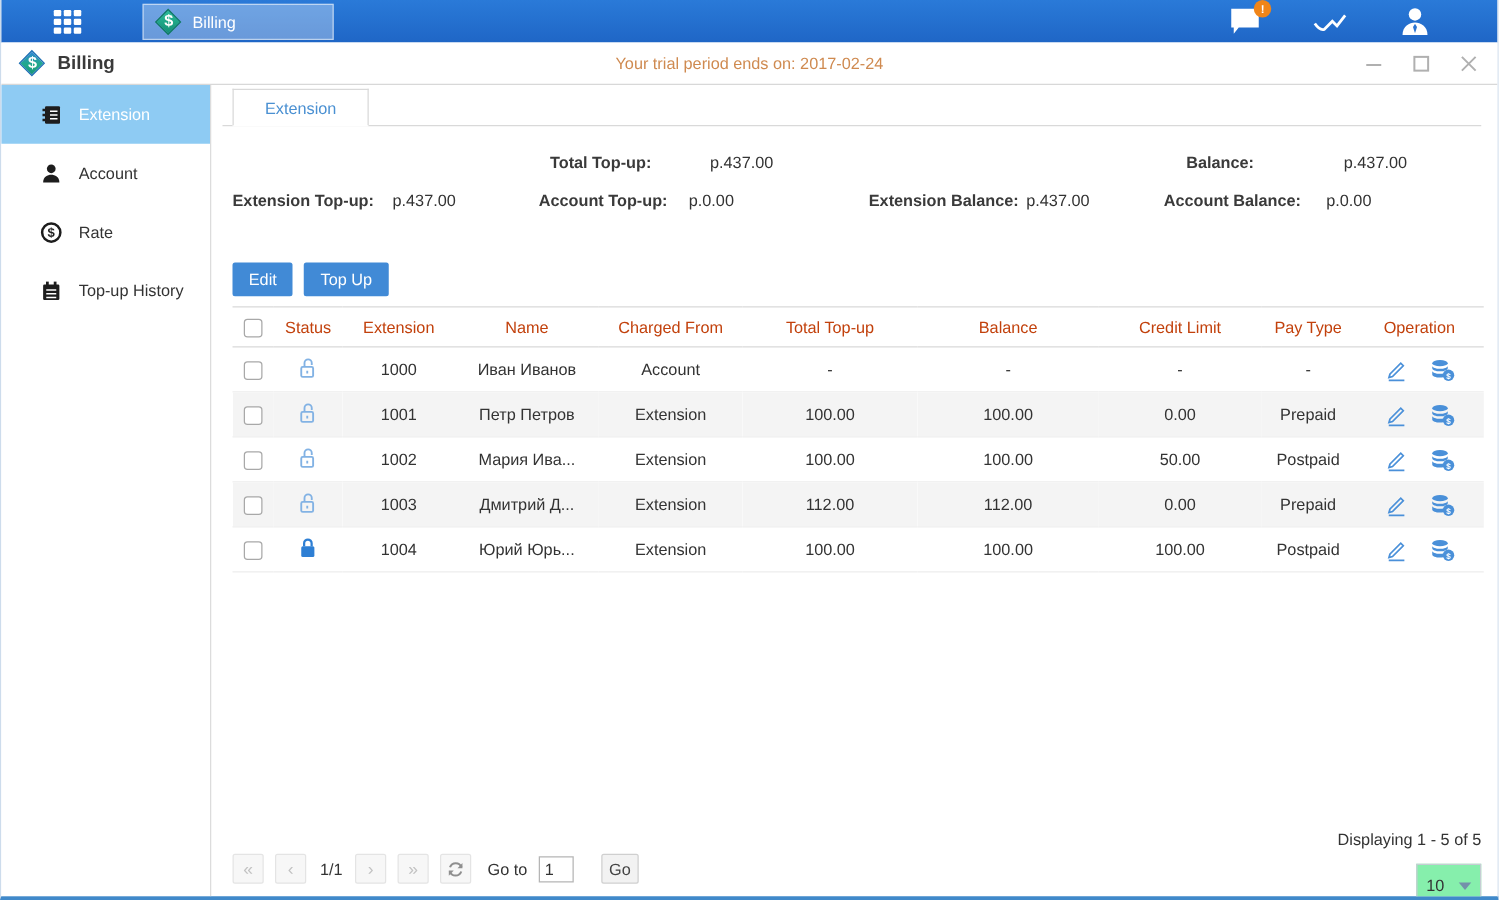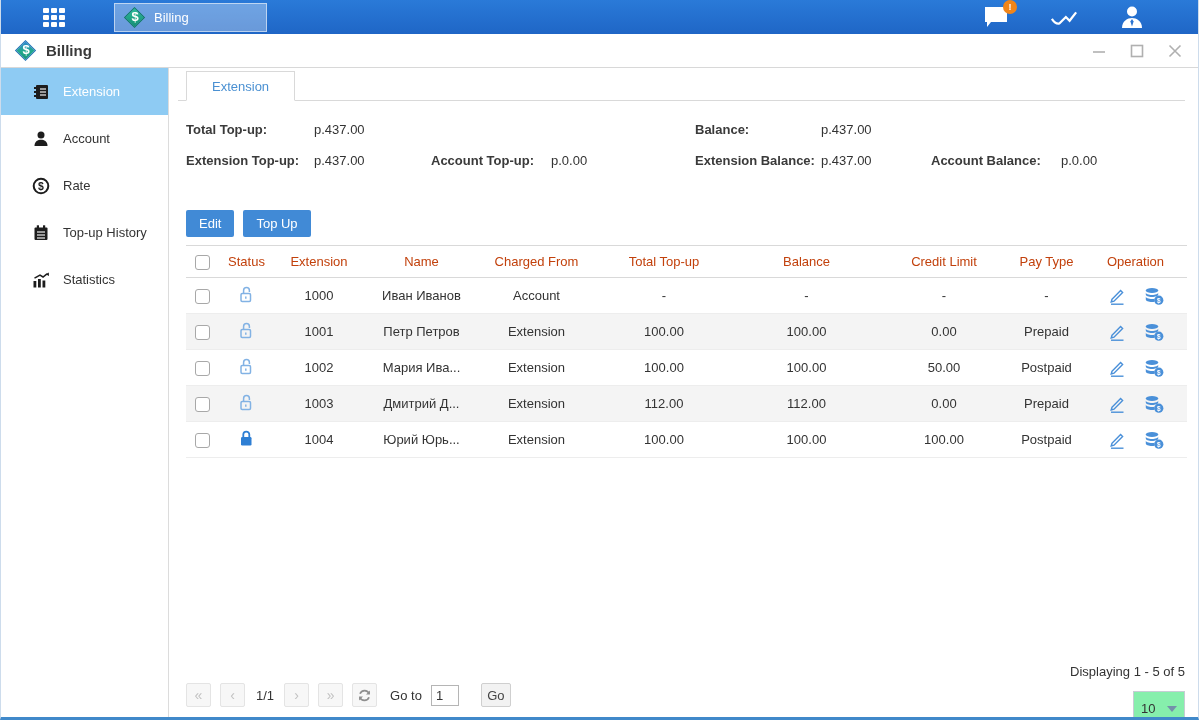--- a/index.html
+++ b/index.html
@@ -34,21 +34,21 @@
   .side-item.active { background:#8ecbf3; color:#fff; }
   .side-item .sicon { width:18px; height:18px; flex:0 0 auto; display:flex; align-items:center; justify-content:center; }
 
   
   .main { position:absolute; top:68px; left:169px; right:0; bottom:3px; background:#fff; }
   .tabstrip { position:absolute; top:3px; left:8px; right:13px; height:30px; border-bottom:1px solid #d9d9d9; }
   .tab { position:absolute; left:8px; top:0; height:30px; padding:0 25px; background:#fff; border:1px solid #d9d9d9; border-bottom:1px solid #fff; bottom:-1px; display:flex; align-items:center; font-size:13px; color:#4a90d2; cursor:pointer; }
 
   .summary { position:absolute; top:46px; left:16px; right:13px; height:78px; font-size:13px; color:#333; }
   .srow { position:absolute; left:0; right:0; display:flex; }
-  .srow.r1 { top:8px; } .srow.r2 { top:39px; }
+  .srow.r1 { top:8px;justify-content:flex-end; } .srow.r2 { top:39px; }
   .slabel { font-weight:bold; color:#3a3a3a; }
   .w1{width:128px;} .w2{width:117px;} .w3{width:120px;} .w4{width:144px;} .w5{width:126px;} .w6{width:110px;} .w7{width:130px;} .sp1{width:264px;}
 
   .actions { position:absolute; top:142px; left:16px; display:flex; gap:9px; }
   .btn-primary { height:27px; background:#418ad6; color:#fff; border:none; border-radius:2px; font-size:13px; padding:0 13px; cursor:pointer; font-family:inherit; }
 
   
   .tablewrap { position:absolute; top:177px; left:16px; right:13px; }
   table { border-collapse:collapse; width:1001px; table-layout:fixed; }
   th { font-weight:normal; font-size:13px; color:#c2410c; height:32px; border-top:1px solid #d9d9d9; border-bottom:1px solid #d9d9d9; text-align:center; }
@@ -119,20 +119,21 @@
       </div>
     </div>
   </div>
 
   <div class="titlebar">
     <span class="title-icon">
         <span class="shape"></span>
         <span class="ds">$</span>
       </span>
     <span class="app-title">Billing</span>
+    <span class="trial-notice">Your trial period ends on: 2017-02-24</span>
     <span class="win-controls">
       <span class="win-btn">
         <svg width="14" height="14" viewBox="0 0 14 14">
             <line x1="1" y1="8" x2="13" y2="8" stroke="#b0b0b0" stroke-width="1.6"></line>
           </svg>
       </span>
       <span class="win-btn">
         <svg width="14" height="14" viewBox="0 0 14 14">
             <rect x="1.5" y="1.5" width="11" height="11" fill="none" stroke="#b0b0b0" stroke-width="1.6"></rect>
           </svg>
@@ -183,32 +184,20 @@
         <svg width="18" height="18" viewBox="0 0 18 18">
             <rect x="2.5" y="3.5" width="13" height="12.5" rx="1" fill="#1d1d1d"></rect>
             <rect x="4.8" y="1.3" width="2.2" height="3.6" fill="#1d1d1d"></rect>
             <rect x="11" y="1.3" width="2.2" height="3.6" fill="#1d1d1d"></rect>
             <line x1="5" y1="8" x2="13" y2="8" stroke="#fff" stroke-width="1.1"></line>
             <line x1="5" y1="11" x2="13" y2="11" stroke="#fff" stroke-width="1.1"></line>
             <line x1="5" y1="14" x2="13" y2="14" stroke="#fff" stroke-width="1.1"></line>
           </svg>
       </span>
       <span>Top-up History</span>
-    </div>
-    <div class="side-item">
-      <span class="sicon">
-        <svg width="18" height="18" viewBox="0 0 18 18">
-            <rect x="1.5" y="10" width="2.8" height="6.5" fill="#1d1d1d"></rect>
-            <rect x="6" y="8" width="2.8" height="8.5" fill="#1d1d1d"></rect>
-            <rect x="10.5" y="9.5" width="2.8" height="7" fill="#1d1d1d"></rect>
-            <path d="M2.5 7.2 L8 4.2 L11 6 L15 2.8" fill="none" stroke="#1d1d1d" stroke-width="1.5"></path>
-            <path d="M16.8 1.4 L17 5 L13.6 3.2 Z" fill="#1d1d1d"></path>
-          </svg>
-      </span>
-      <span>Statistics</span>
     </div>
   </div>
 
   <div class="main">
 
     <div class="tabstrip">
       <div class="tab">
           <span>Extension</span>
         </div>
     </div>

